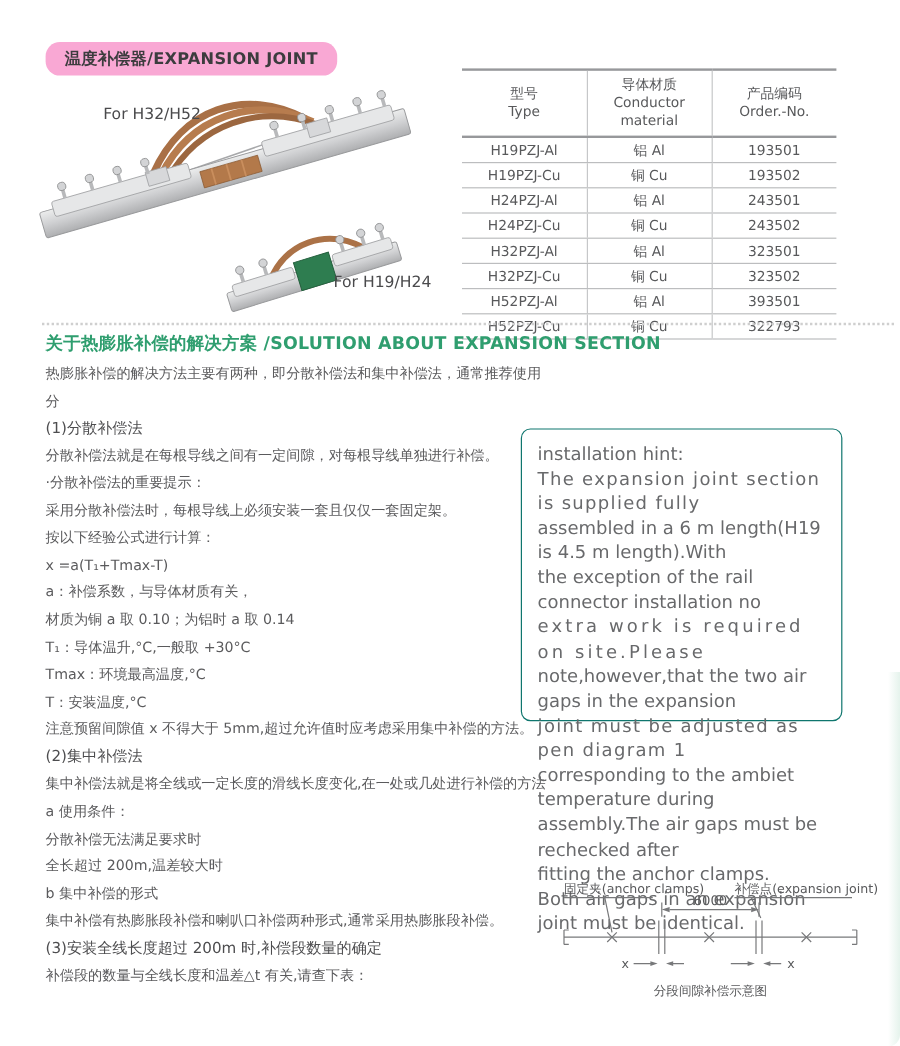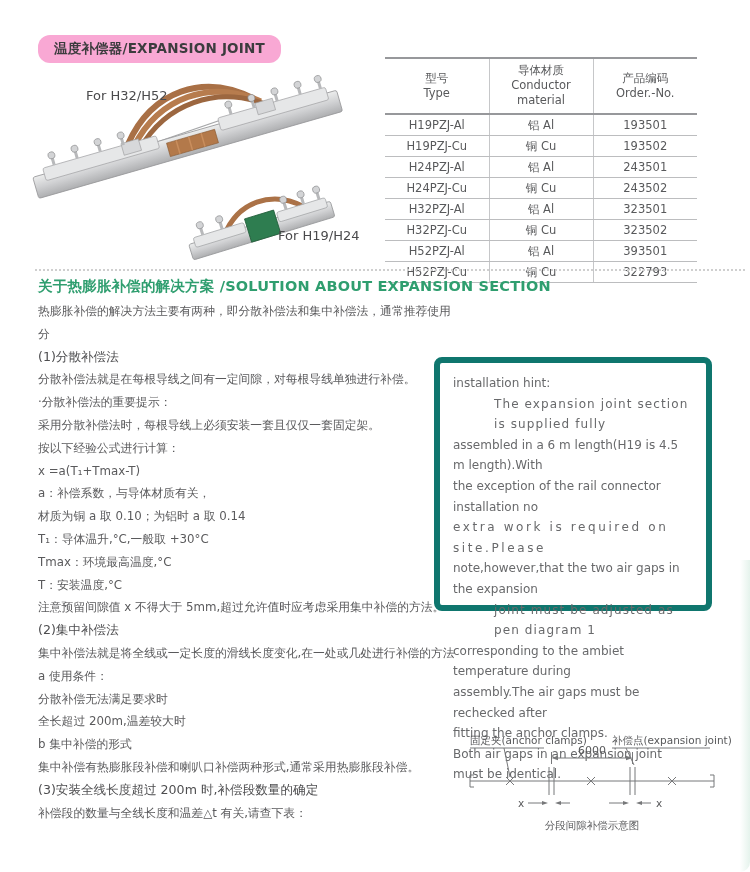--- a/index.html
+++ b/index.html
@@ -30,23 +30,23 @@
   
   .dotted-sep{position:absolute;left:35px;top:269px;width:710px;border-top:2px dotted #cfcfcf;}
   .section-heading{position:absolute;left:38px;top:277px;margin:0;font-size:14.5px;
         font-weight:bold;color:#2f9e6f;letter-spacing:.2px;text-align:right;}
   
   .body-text{position:absolute;left:38px;top:300px;width:420px;font-size:11.8px;
         line-height:22.8px;color:#5a5a5c;}
   .body-text .sub{font-size:12.6px;color:#4d4d4f;}
   
   .hint-box{position:absolute;left:434px;top:357px;width:240px;height:222px;
-        border:6px solid #0f766e;border-radius:8px;padding:10px 13px;font-size:12px;
+        border:1px solid #0f766e;border-radius:8px;padding:10px 13px;font-size:15px;
         line-height:20.6px;color:#68696b;}
-  .ls1{letter-spacing:1.1px;margin-left:41px;}
+  .ls1{letter-spacing:1.1px;}
   .ls2{letter-spacing:2.6px;}
   
   .diagram{position:absolute;left:420px;top:731px;width:300px;height:110px;margin-left:44px;}
   .diagram text{font-size:10.5px;fill:#58595b;font-family:"DejaVu Sans",sans-serif;}
   .diagram .dim{font-size:11px;}
 </style>
 </head>
 <body>
 
 <div class="page">

